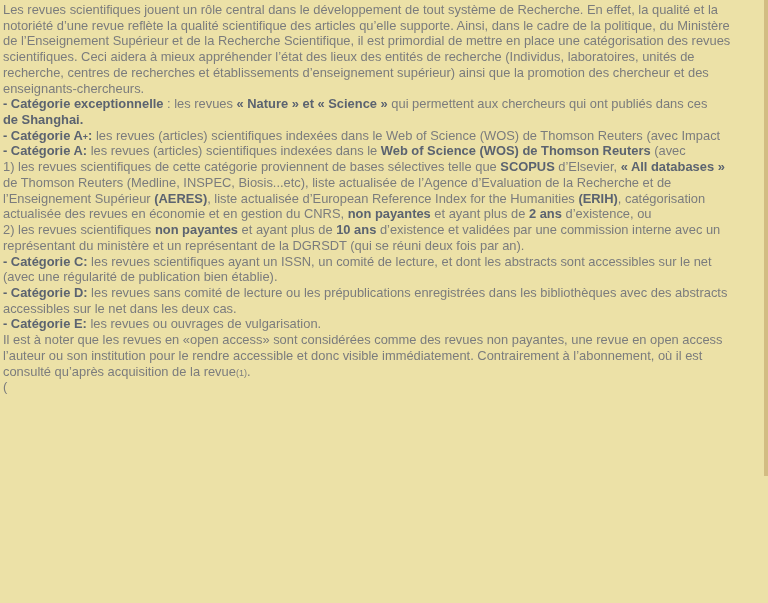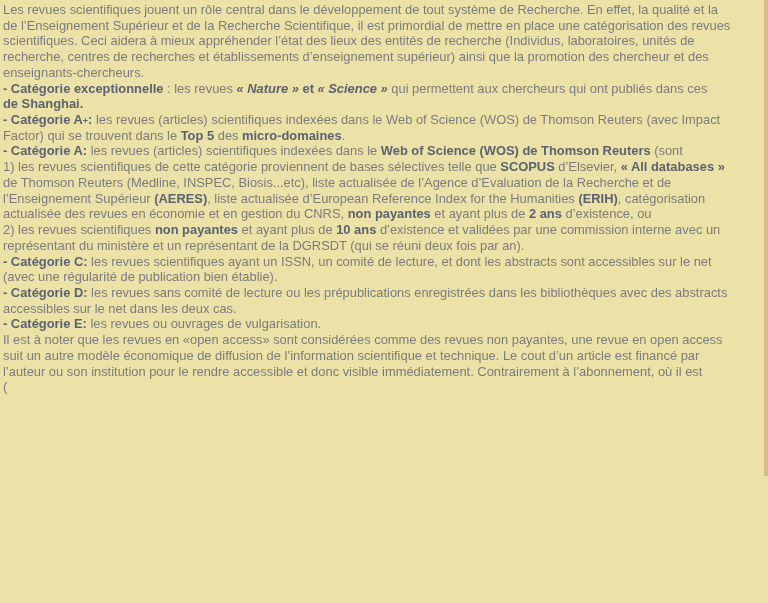--- a/index.html
+++ b/index.html
@@ -25,59 +25,58 @@
   .line {
     height: 15.72px;
     line-height: 15.72px;
     white-space: pre;
   }
   .run-b {
     font-weight: bold;
     color: var(--bold, #5b6370);
   }
   .run-i {
-    font-style: italic;
   }
   .run-s {
     font-size: 9px;
   }
   .right-strip {
     position: absolute;
     top: 0;
     right: 0;
     width: 4px;
     height: 476px;
     background: var(--strip, #d2bc83);
   }
 </style>
 </head>
 <body>
 
 <div class="page">
   <div id="doc" class="doc">
       <div class="line"><span class="">Les revues scientifiques jouent un rôle central dans le développement de tout système de Recherche. En effet, la qualité et la</span></div>
+      <div class="line"><span class="">notoriété d’une revue reflète la qualité scientifique des articles qu’elle supporte. Ainsi, dans le cadre de la politique, du Ministère</span></div>
       <div class="line"><span class="">de l’Enseignement Supérieur et de la Recherche Scientifique, il est primordial de mettre en place une catégorisation des revues</span></div>
       <div class="line"><span class="">scientifiques. Ceci aidera à mieux appréhender l’état des lieux des entités de recherche (Individus, laboratoires, unités de</span></div>
       <div class="line"><span class="">recherche, centres de recherches et établissements d’enseignement supérieur) ainsi que la promotion des chercheur et des</span></div>
       <div class="line"><span class="">enseignants-chercheurs.</span></div>
       <div class="line"><span class=" run-b">- Catégorie exceptionnelle</span><span class=""> : les revues </span><span class=" run-b run-i">« Nature »</span><span class=" run-b"> et </span><span class=" run-b run-i">« Science »</span><span class=""> qui permettent aux chercheurs qui ont publiés dans ces</span></div>
       <div class="line"><span class=" run-b">de Shanghai.</span></div>
       <div class="line"><span class=" run-b">- Catégorie A</span><span class=" run-b run-s">+</span><span class=" run-b">:</span><span class=""> les revues (articles) scientifiques indexées dans le Web of Science (WOS) de Thomson Reuters (avec Impact</span></div>
-      <div class="line"><span class="">Factor) qui se trouvent dans le </span><span class=" run-b">Top 5</span><span class=""> des </span><span class=" run-b">micro-domaines</span><span class="">.</span></div>
-      <div class="line"><span class=" run-b">- Catégorie A:</span><span class=""> les revues (articles) scientifiques indexées dans le </span><span class=" run-b">Web of Science (WOS) de Thomson Reuters</span><span class=""> (sont</span></div>
+      <div class="line"><span class=" run-b">- Catégorie A:</span><span class=""> les revues (articles) scientifiques indexées dans le </span><span class=" run-b">Web of Science (WOS) de Thomson Reuters</span><span class=""> (avec</span></div>
       <div class="line"><span class="">1) les revues scientifiques de cette catégorie proviennent de bases sélectives telle que </span><span class=" run-b">SCOPUS</span><span class=""> d’Elsevier, </span><span class=" run-b">« All databases »</span></div>
       <div class="line"><span class="">de Thomson Reuters (Medline, INSPEC, Biosis...etc), liste actualisée de l’Agence d’Evaluation de la Recherche et de</span></div>
       <div class="line"><span class="">l’Enseignement Supérieur </span><span class=" run-b">(AERES)</span><span class="">, liste actualisée d’European Reference Index for the Humanities </span><span class=" run-b">(ERIH)</span><span class="">, catégorisation</span></div>
       <div class="line"><span class="">actualisée des revues en économie et en gestion du CNRS, </span><span class=" run-b">non payantes</span><span class=""> et ayant plus de </span><span class=" run-b">2 ans</span><span class=""> d’existence, ou</span></div>
       <div class="line"><span class="">2) les revues scientifiques </span><span class=" run-b">non payantes</span><span class=""> et ayant plus de </span><span class=" run-b">10 ans</span><span class=""> d’existence et validées par une commission interne avec un</span></div>
       <div class="line"><span class="">représentant du ministère et un représentant de la DGRSDT (qui se réuni deux fois par an).</span></div>
       <div class="line"><span class=" run-b">- Catégorie C:</span><span class=""> les revues scientifiques ayant un ISSN, un comité de lecture, et dont les abstracts sont accessibles sur le net</span></div>
       <div class="line"><span class="">(avec une régularité de publication bien établie).</span></div>
       <div class="line"><span class=" run-b">- Catégorie D:</span><span class=""> les revues sans comité de lecture ou les prépublications enregistrées dans les bibliothèques avec des abstracts</span></div>
       <div class="line"><span class="">accessibles sur le net dans les deux cas.</span></div>
       <div class="line"><span class=" run-b">- Catégorie E:</span><span class=""> les revues ou ouvrages de vulgarisation.</span></div>
       <div class="line"><span class="">Il est à noter que les revues en «open access» sont considérées comme des revues non payantes, une revue en open access</span></div>
-      <div class="line"><span class="">suit un autre modèle économique de diffusion de l’information scientifique et technique. Le cout d’un article est financé par</span></div>
       <div class="line"><span class="">l’auteur ou son institution pour le rendre accessible et donc visible immédiatement. Contrairement à l’abonnement, où il est</span></div>
+      <div class="line"><span class="">consulté qu’après acquisition de la revue</span><span class=" run-s">(1)</span><span class="">.</span></div>
       <div class="line"><span class="">(</span></div>
     </div>
   <div class="right-strip"></div>
 </div>
 
 </body></html>

